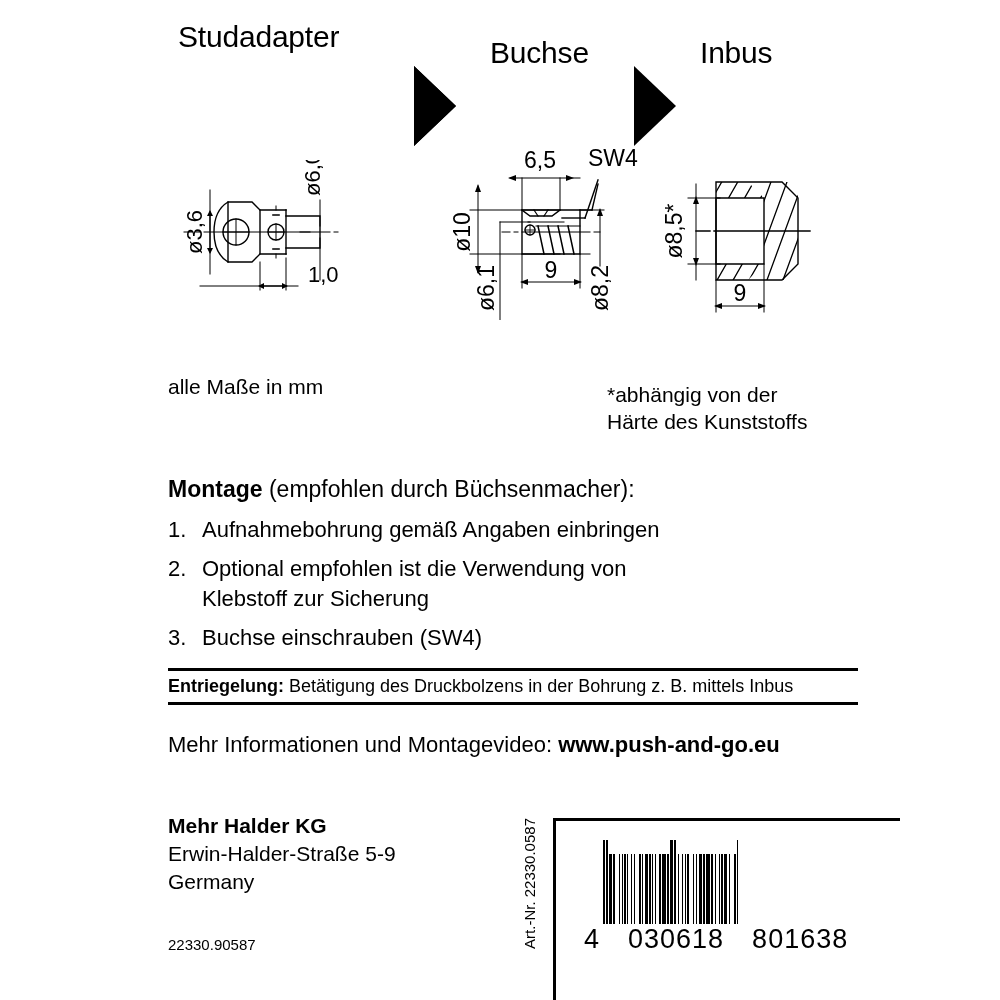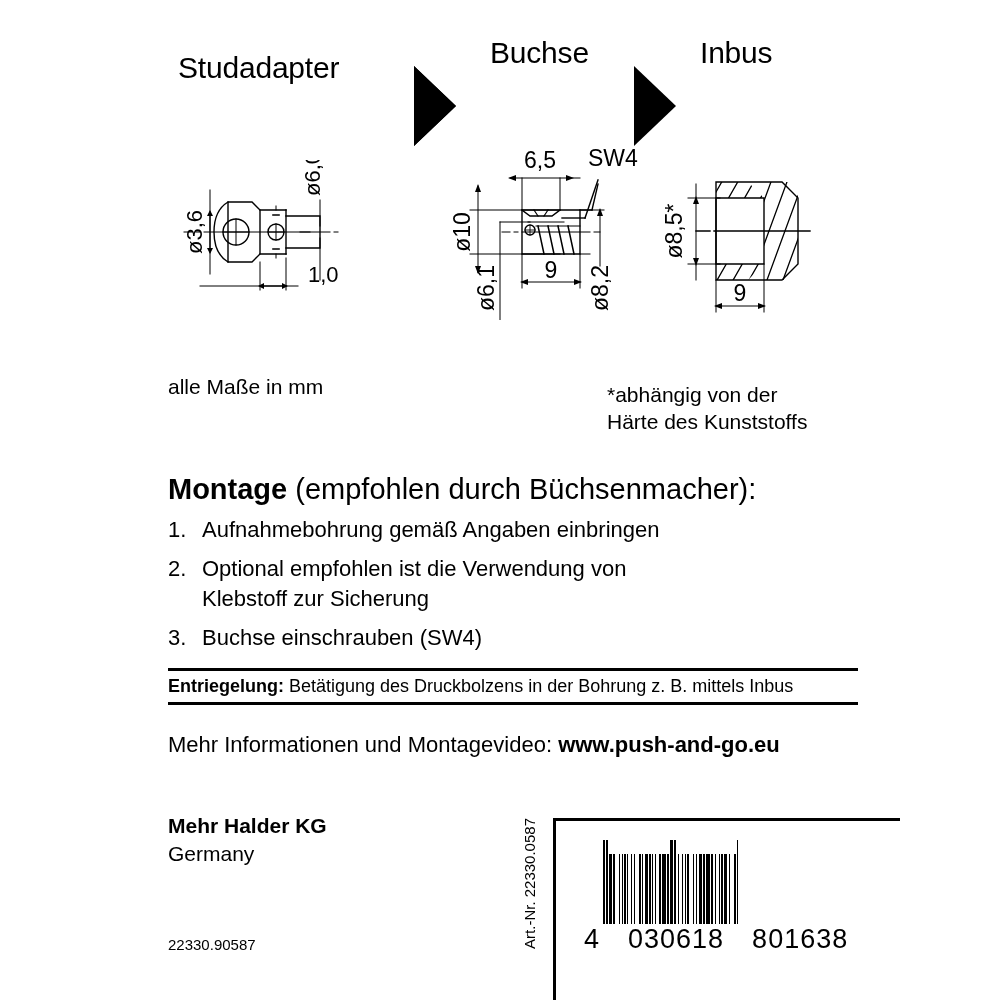--- a/index.html
+++ b/index.html
@@ -16,21 +16,21 @@
   }
 
   
   .hdr-title {
     position: absolute;
     font-size: 30px;
     font-weight: 400;
     white-space: nowrap;
     letter-spacing: -0.2px;
   }
-  #title-stud { left: 178px;  top: 51px; }
+  #title-stud { left: 178px;  top: 20px; }
   #title-buch { left: 490px;  top: 36px; }
   #title-scha { left: 700px;  top: 36px; }
 
   
   .chevron { position: absolute; }
 
   
   .drawing { position: absolute; }
 
   
@@ -43,21 +43,21 @@
   #note-mm    { left: 168px; top: 373px; }
   #note-star  { left: 607px; top: 346px; margin-top: 35px; }
 
   
   #montage {
     position: absolute;
     left: 168px; top: 474px;
     width: 700px;
   }
   #montage-head {
-    font-size: 29px;
+    font-size: 23px;
     line-height: 30px;
     margin-bottom: 11px;
     white-space: nowrap;
   }
   #montage-head b { font-weight: 700; }
   .step {
     display: flex;
     font-size: 22px;
     line-height: 30px;
     margin-bottom: 9px;
@@ -361,20 +361,21 @@
   </div>
   <div class="rule"></div>
 </div>
 
 <div id="moreinfo">
   <span>Mehr Informationen und Montagevideo: </span><b>www.push-and-go.eu</b>
 </div>
 
 <div id="address">
   <div class="company">Mehr Halder KG</div>
+  <div>Erwin-Halder-Straße 5-9</div>
   <div>Germany</div>
 </div>
 <div id="artnum">22330.90587</div>
 
 <div id="barcode-vert">
   <div id="barcode-vert-inner">Art.-Nr. 22330.0587</div>
 </div>
 <div id="barcode-panel">
   <div id="barcode-area">
     <div id="barcode-bars">

